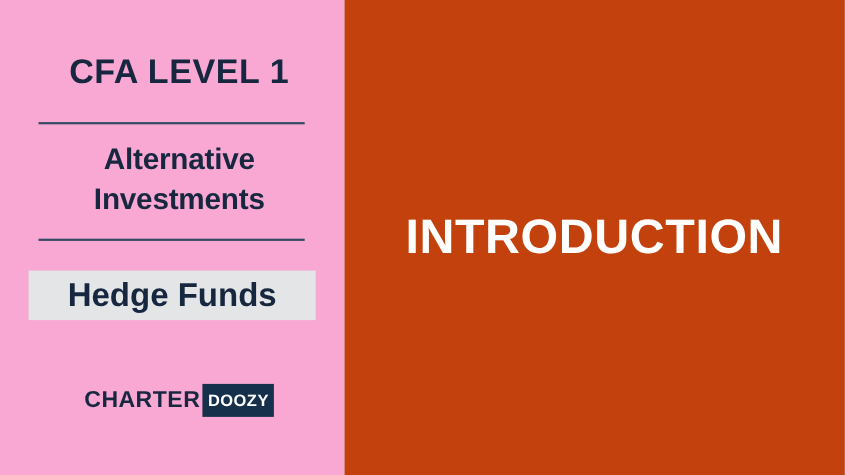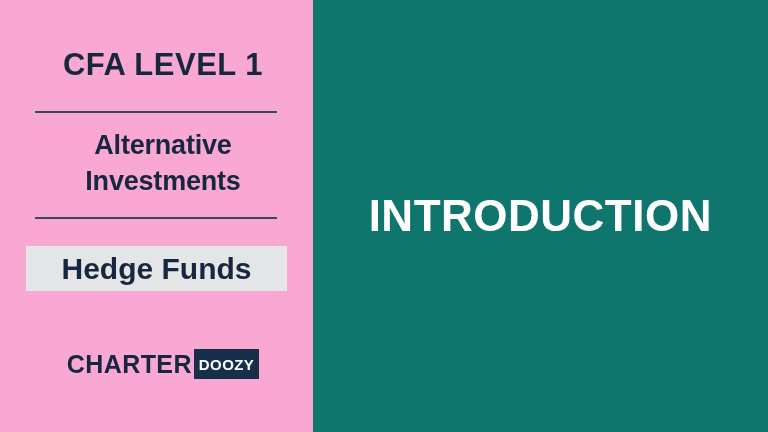--- a/index.html
+++ b/index.html
@@ -95,21 +95,21 @@
     top: 349px;
     left: 0;
     width: 326px;
     display: flex;
     flex-direction: row;
     align-items: stretch;
     justify-content: center;
     height: 30px;
   }
   .logo-word-a {
-    font-size: 25px;
+    font-size: 21px;
     font-weight: bold;
     color: #16273f;
     letter-spacing: 0.4px;
     display: flex;
     align-items: center;
     padding-right: 2px;
   }
   .logo-word-b {
     font-size: 15px;
     font-weight: bold;
@@ -118,21 +118,21 @@
     letter-spacing: 0.4px;
     display: flex;
     align-items: center;
     padding: 0 5px 0 5px;
   }
 
   
   .right-panel {
     width: 475px;
     height: 432px;
-    background: #0f766e;
+    background: #c2410c;
     display: flex;
     align-items: center;
     justify-content: center;
     box-sizing: border-box;
   }
   .section-title {
     color: #ffffff;
     font-size: 44px;
     font-weight: bold;
     letter-spacing: 0.5px;

